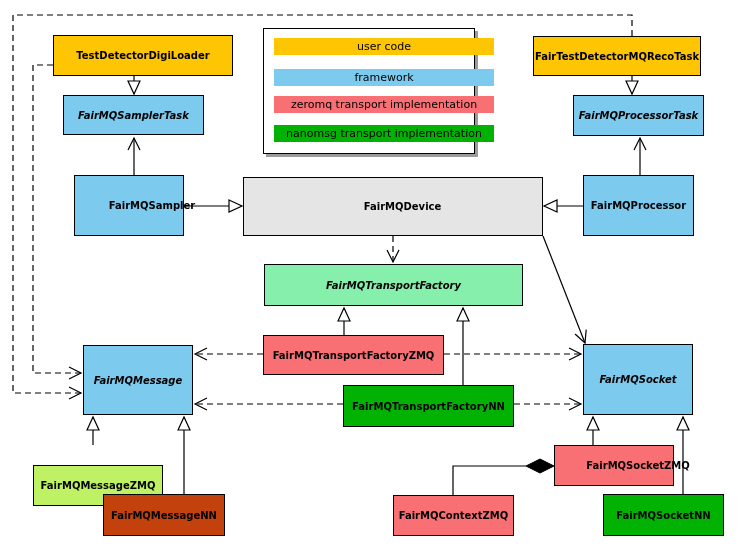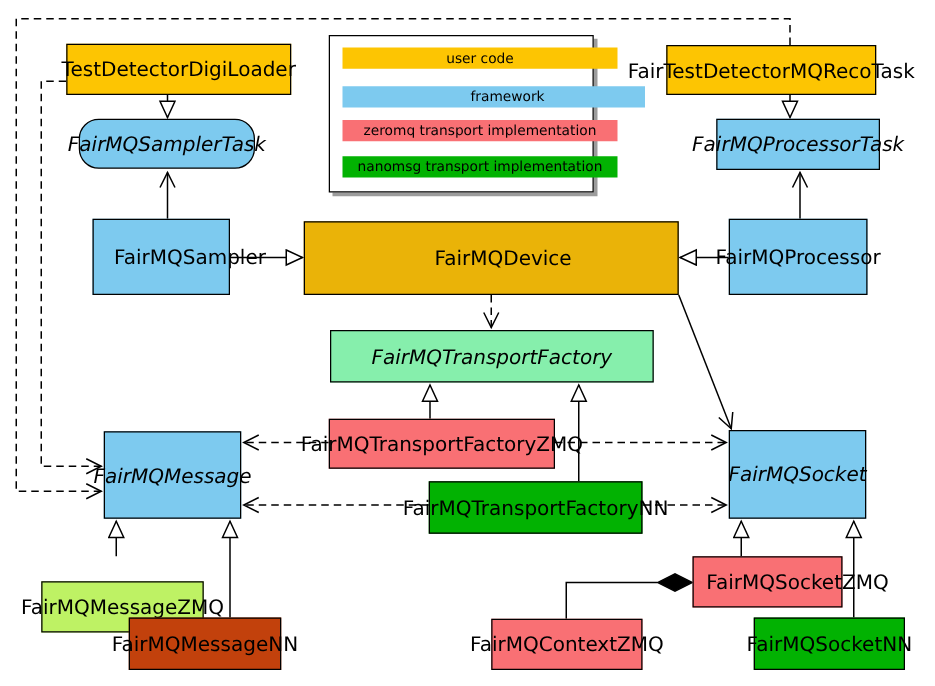--- a/index.html
+++ b/index.html
@@ -4,21 +4,21 @@
 <style>
   html,body{margin:0;padding:0;background:#ffffff;}
   .canvas{
     position:relative;width:748px;height:549px;background:#ffffff;
     font-family:"DejaVu Sans",sans-serif;overflow:hidden;
   }
   .edges{position:absolute;left:0;top:0;z-index:1;}
   .node{
     position:absolute;z-index:2;border:1px solid #000;box-sizing:border-box;
     display:flex;align-items:center;justify-content:center;text-align:center;
-    font-size:16px;font-weight:normal;color:#000;white-space:nowrap;
+    font-size:10px;font-weight:bold;color:#000;white-space:nowrap;
   }
   .node.abstract span{font-style:italic;}
   .legend{
     position:absolute;z-index:2;border:1.5px solid #000;background:#fff;
     box-shadow:3px 3px 0 #9c9c9c;box-sizing:border-box;
   }
   .legend-row{
     position:absolute;left:10px;width:220px;height:17px;
     display:flex;align-items:center;justify-content:center;
     font-size:11px;color:#000;white-space:nowrap;
@@ -65,30 +65,30 @@
     <path d="M453,495 L453,466 L526,466" stroke="#000" stroke-width="1.2" fill="none"></path>
     <polygon points="526,466 540,459 554,466 540,473" fill="#000" stroke="#000"></polygon>
   </svg>
 
   <div class="node" style="left: 53px; top: 35px; width: 180px; height: 41px; background: rgb(253, 197, 2);">
       <span>TestDetectorDigiLoader</span>
     </div>
   <div class="node" style="left: 533px; top: 36px; width: 168px; height: 40px; background: rgb(253, 197, 2);">
       <span>FairTestDetectorMQRecoTask</span>
     </div>
-  <div class="node abstract" style="left: 63px; top: 95px; width: 141px; height: 40px; background: rgb(125, 202, 239); border-radius: 16px;">
+  <div class="node abstract" style="left: 63px; top: 95px; width: 141px; height: 40px; background: rgb(125, 202, 239);">
       <span>FairMQSamplerTask</span>
     </div>
   <div class="node abstract" style="left: 573px; top: 95px; width: 131px; height: 41px; background: rgb(125, 202, 239);">
       <span>FairMQProcessorTask</span>
     </div>
   <div class="node" style="left: 74px; top: 175px; width: 110px; height: 61px; background: rgb(125, 202, 239); padding-left: 46px;">
       <span>FairMQSampler</span>
     </div>
-  <div class="node" style="left: 243px; top: 177px; width: 300px; height: 59px; background: #eab308; padding-left: 19px;">
+  <div class="node" style="left: 243px; top: 177px; width: 300px; height: 59px; background: #e5e5e5; padding-left: 19px;">
       <span>FairMQDevice</span>
     </div>
   <div class="node" style="left: 583px; top: 175px; width: 111px; height: 61px; background: rgb(125, 202, 239);">
       <span>FairMQProcessor</span>
     </div>
   <div class="node abstract" style="left: 264px; top: 264px; width: 259px; height: 42px; background: #86efac;">
       <span>FairMQTransportFactory</span>
     </div>
   <div class="node" style="left: 263px; top: 335px; width: 181px; height: 40px; background: rgb(249, 112, 116);">
       <span>FairMQTransportFactoryZMQ</span>
@@ -115,21 +115,21 @@
       <span>FairMQSocketNN</span>
     </div>
   <div class="node" style="left: 393px; top: 495px; width: 121px; height: 41px; background: rgb(249, 112, 116);">
       <span>FairMQContextZMQ</span>
     </div>
 
   <div class="legend" style="left:263px;top:28px;width:212px;height:126px">
     <div class="legend-row" style="top: 9px; background: rgb(253, 197, 2);">
         <span>user code</span>
       </div>
-    <div class="legend-row" style="top: 40px; background: rgb(125, 202, 239); padding-left: 22px;">
+    <div class="legend-row" style="top: 40px; background: rgb(125, 202, 239);">
         <span>framework</span>
       </div>
     <div class="legend-row" style="top: 67px; background: rgb(249, 112, 116);">
         <span>zeromq transport implementation</span>
       </div>
     <div class="legend-row" style="top: 96px; background: rgb(2, 178, 2);">
         <span>nanomsg transport implementation</span>
       </div>
   </div>
 

